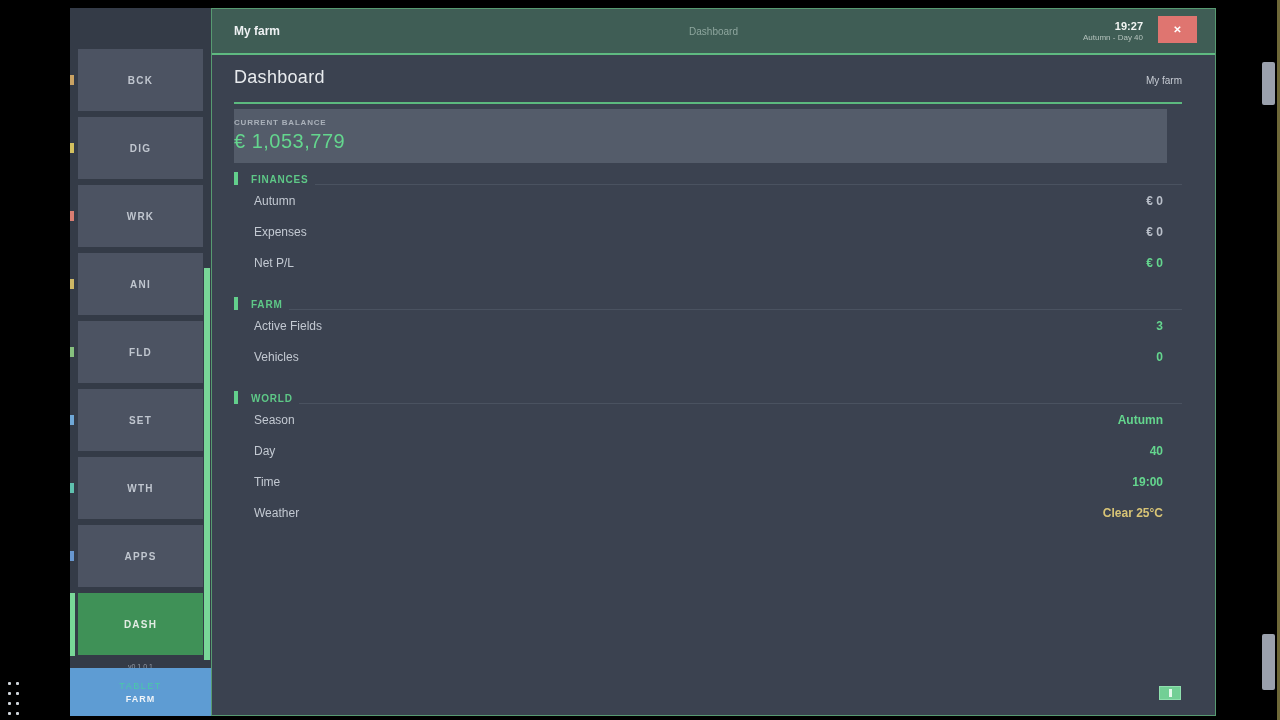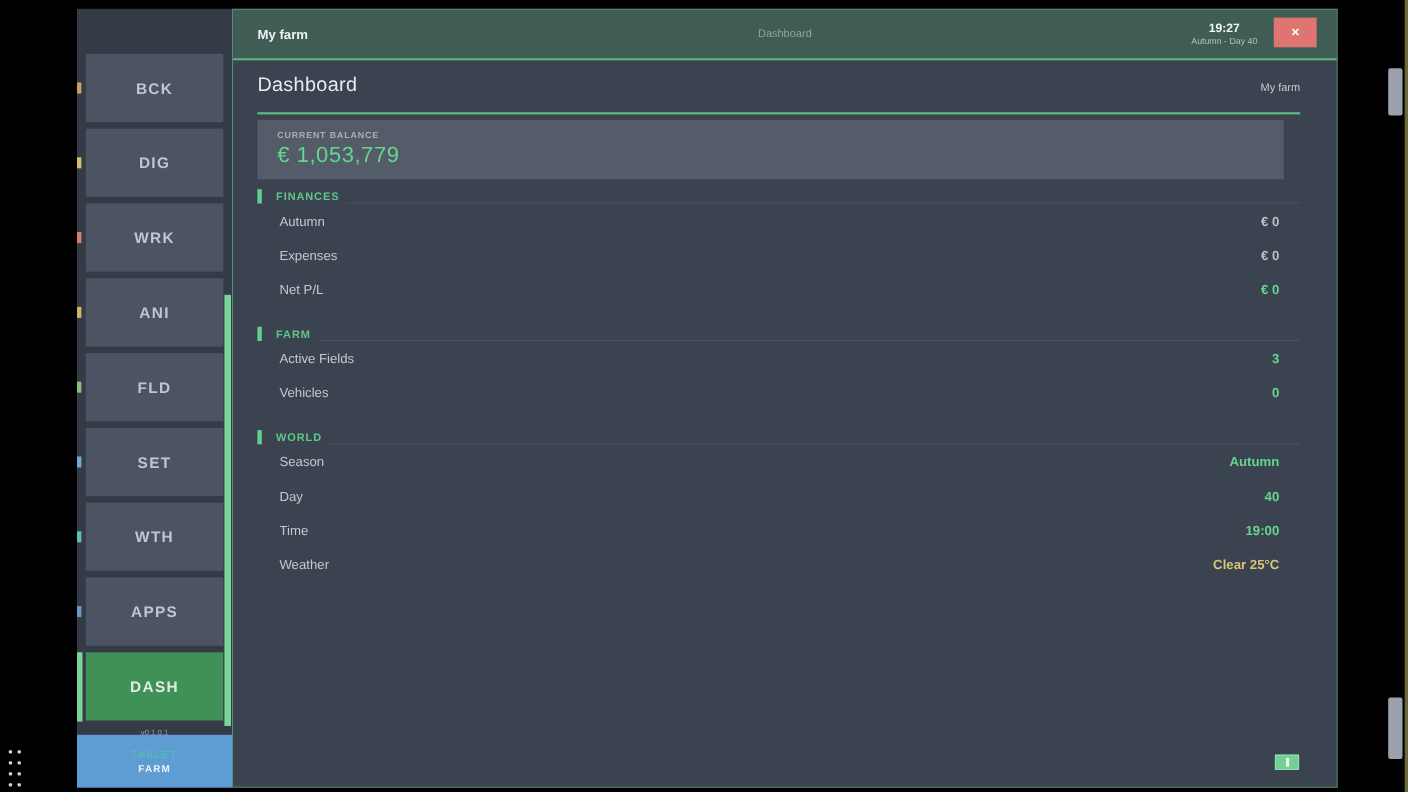--- a/index.html
+++ b/index.html
@@ -5,46 +5,46 @@
   html,body{margin:0;padding:0}
   body{width:1280px;height:720px;background:#000;font-family:"Liberation Sans",sans-serif;overflow:hidden;position:relative}
   .screen{position:absolute;inset:0}
 
   
   .bg-dots span{position:absolute;width:3px;height:3px;background:#cfd4da;border-radius:1px}
 
   
   .sidebar{position:absolute;left:70px;top:8px;width:141px;height:708px;background:var(--sidebar_bg)}
   .side-top{height:41px}
-  .side-btn{margin:0 8px 6px 8px;height:62px;background:var(--button_bg);color:#c0c6cf;font-size:14px;font-weight:700;letter-spacing:1.2px;display:flex;align-items:center;justify-content:center;cursor:pointer}
+  .side-btn{margin:0 8px 6px 8px;height:62px;background:var(--button_bg);color:#c0c6cf;font-size:10px;font-weight:700;letter-spacing:1.2px;display:flex;align-items:center;justify-content:center;cursor:pointer}
   .side-btn.active{background:var(--active_green);color:#e2ece4}
   .version{text-align:center;font-size:7px;color:#959ca7;height:12px;line-height:12px}
   .side-footer{position:absolute;left:0;bottom:0;width:141px;height:48px;background:var(--footer_blue);display:flex;flex-direction:column;align-items:center;justify-content:center;gap:3px}
   .footer-line1{color:var(--tablet_text);font-size:9px;font-weight:400;letter-spacing:1.5px}
   .footer-line2{color:#f0f4f8;font-size:9px;font-weight:700;letter-spacing:1px}
   .side-scrollbar{position:absolute;right:1px;top:260px;width:6px;height:392px;background:#79d698}
   .active-indicator{position:absolute;left:0;width:5px;height:63px;background:#79d698}
   .edge-mark{position:absolute;left:0;width:4px;height:10px}
 
   
   .main{position:absolute;left:211px;top:8px;width:1005px;height:708px;border:1px solid #579a71;box-sizing:border-box;background:var(--body_bg);display:flex;flex-direction:column}
   .main-header{position:relative;height:44px;flex:0 0 44px;background:var(--header_teal);border-bottom:2px solid #5fba81;display:flex;align-items:center}
   .header-title{margin-left:22px;font-size:12px;font-weight:700;color:#eef1f3}
   .header-center{position:absolute;left:0;right:0;text-align:center;font-size:10px;color:#8ea69e;pointer-events:none}
-  .header-right{position:absolute;right:72px;text-align:center}
+  .header-right{position:absolute;right:72px;text-align:right}
   .header-time{font-size:11px;font-weight:700;color:#f2f5f3}
   .header-date{font-size:8px;color:#b4c2bc;margin-top:1px}
   .close-btn{position:absolute;right:18px;top:7px;width:39px;height:27px;background:var(--close_red);color:#fff;font-size:10px;font-weight:700;display:flex;align-items:center;justify-content:center;cursor:pointer}
 
   .main-body{position:relative;flex:1;background:var(--body_bg)}
   .page-head{display:flex;justify-content:space-between;align-items:flex-end;padding:12px 33px 0 22px}
   .page-title{font-size:18px;color:#e8ebee;letter-spacing:.3px}
   .farm-name{font-size:10px;color:#c6cbd3;padding-bottom:2px}
   .rule{height:2px;background:#5cb97f;margin:14px 33px 5px 22px}
-  .balance-card{margin:0 48px 0 22px;background:var(--card_bg);padding:9px 0 10px 18px}
+  .balance-card{margin:0 48px 0 22px;background:var(--card_bg);padding:9px 0 10px 0}
   .balance-label{font-size:8px;color:#aab1ba;font-weight:700;letter-spacing:.8px}
   .balance-value{font-size:20px;color:var(--accent_green);margin-top:3px;letter-spacing:.5px}
 
   .section{margin:18px 33px 0 22px}
   #sections > .section:first-child{margin-top:8px}
   .section-head{display:flex;align-items:flex-end;height:14px}
   .sec-bar{width:4px;height:13px;background:#63cf8c;margin-right:13px}
   .sec-title{font-size:10px;font-weight:700;color:#5ec887;letter-spacing:.8px;margin-right:6px;white-space:nowrap}
   .sec-line{flex:1;height:1px;background:#4a5260}
   .row{height:31px;display:flex;align-items:center;justify-content:space-between;padding:0 19px 0 20px}

